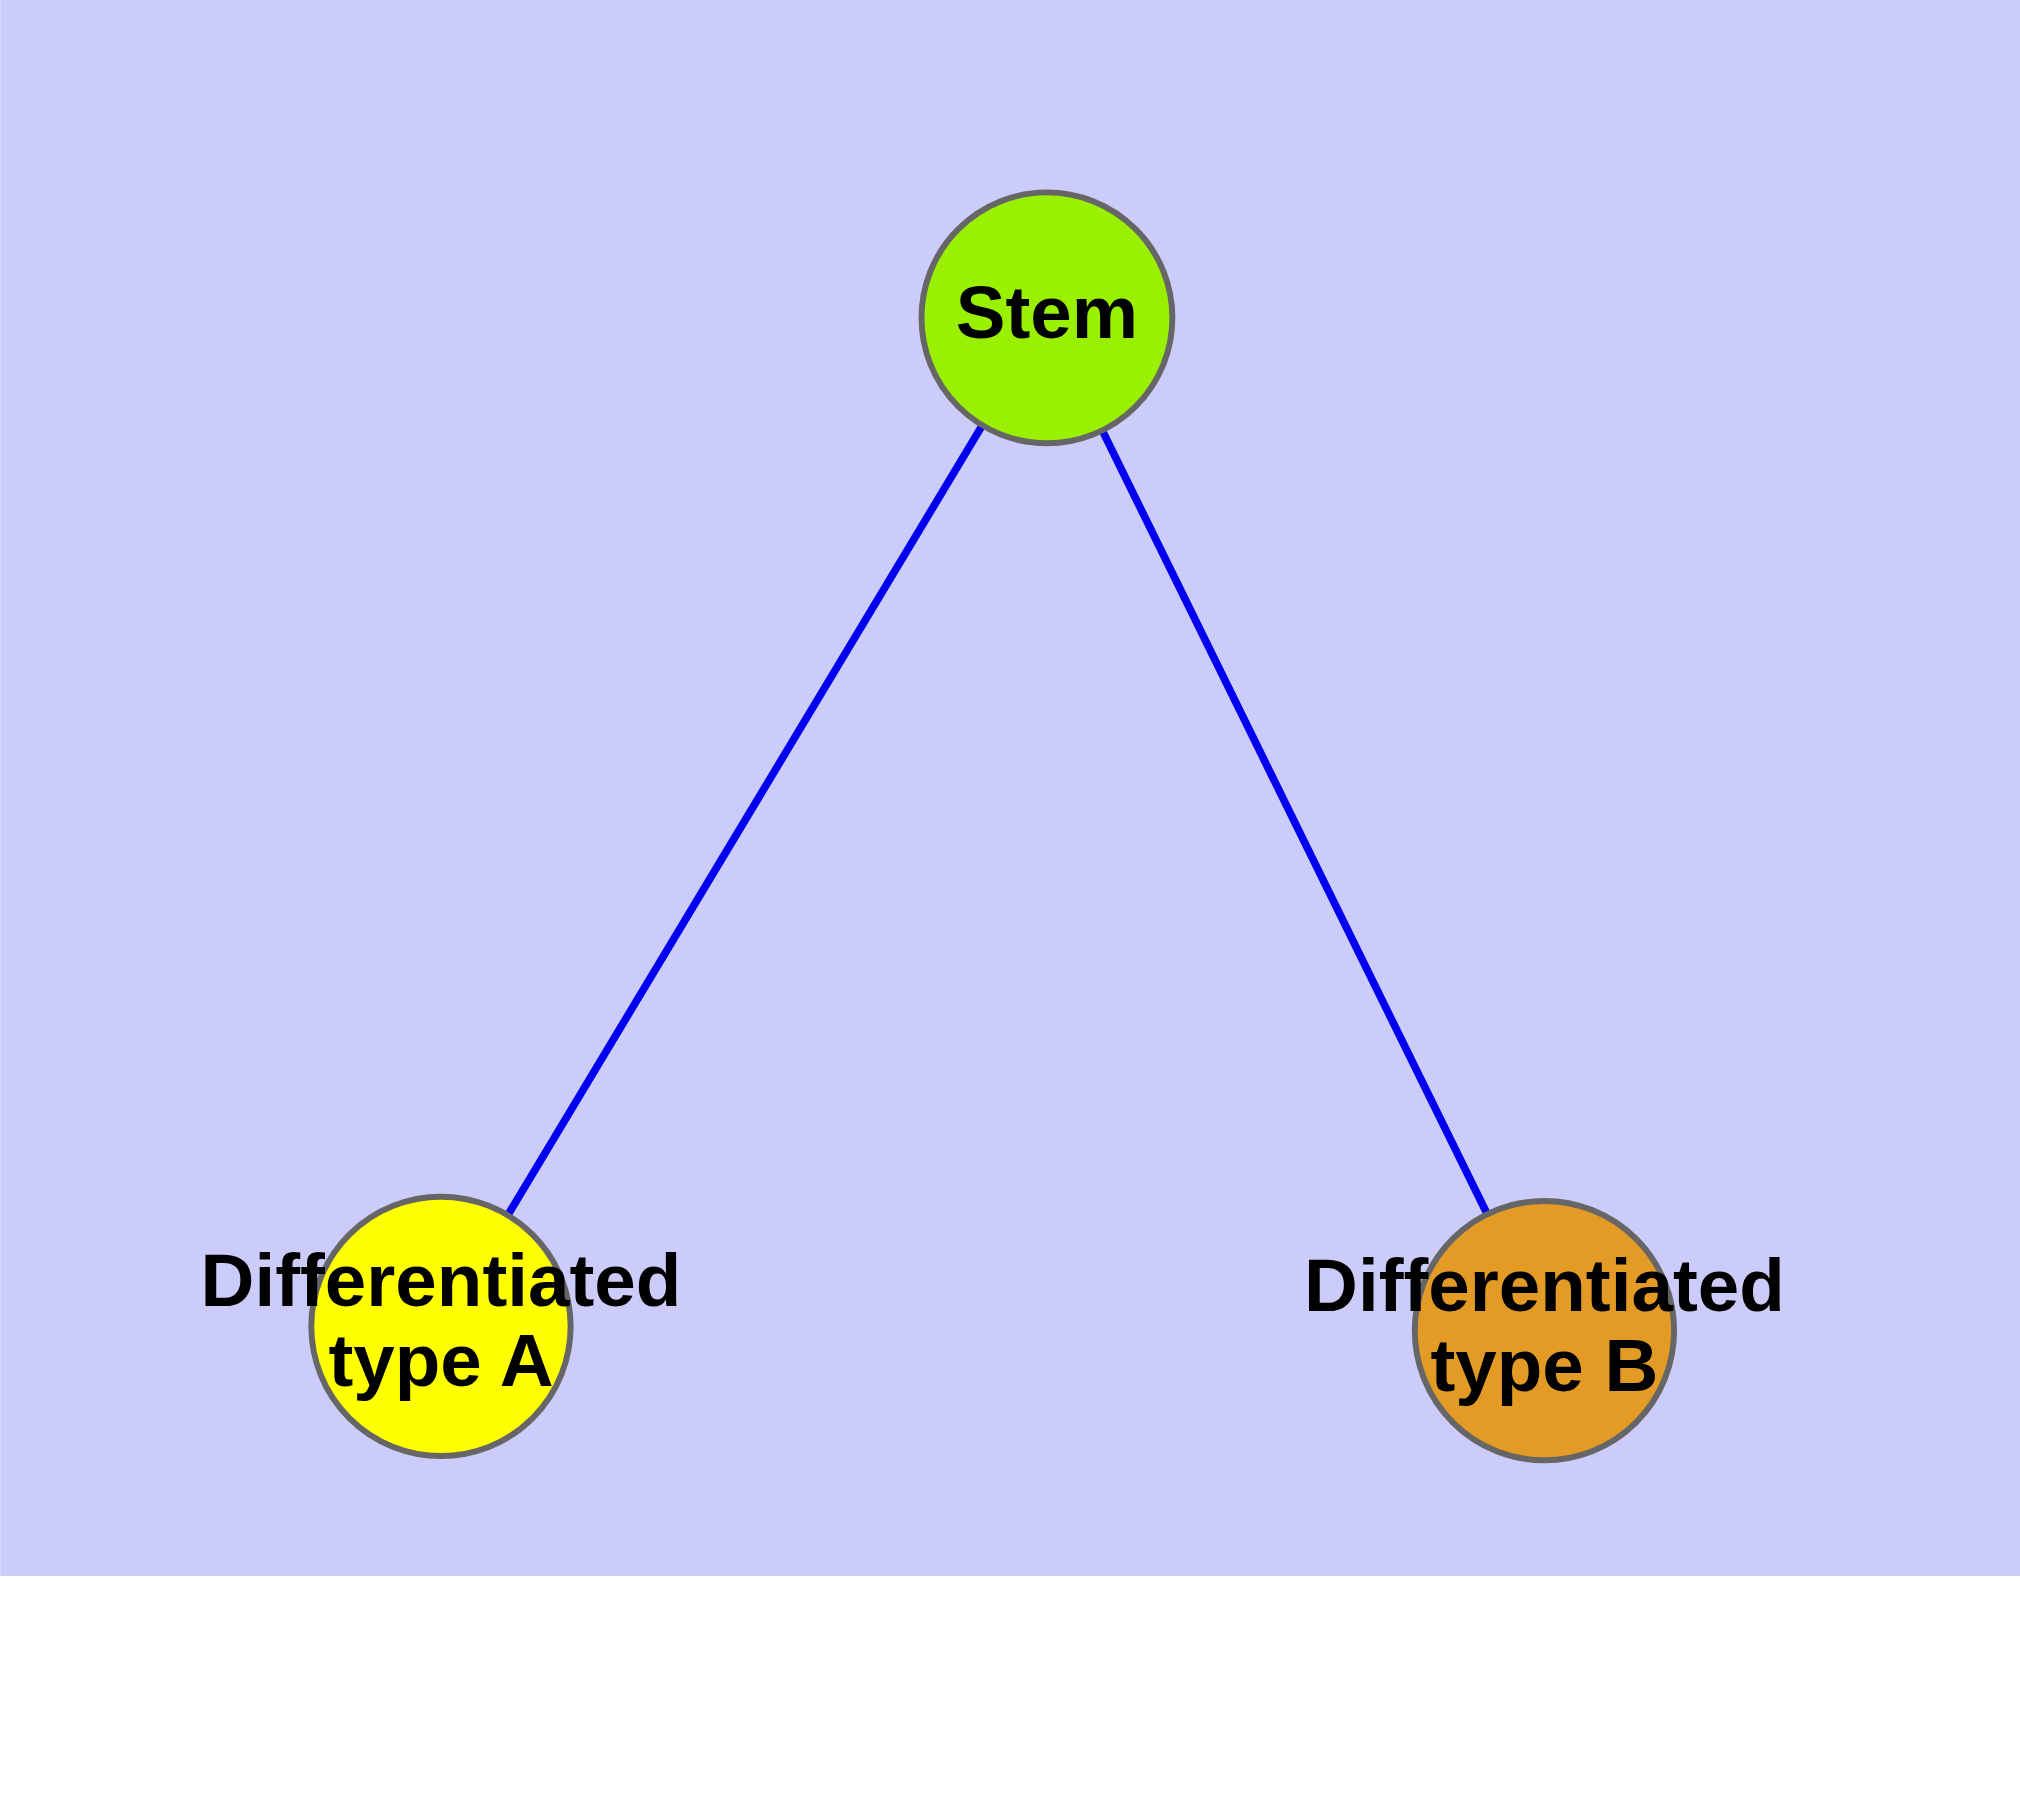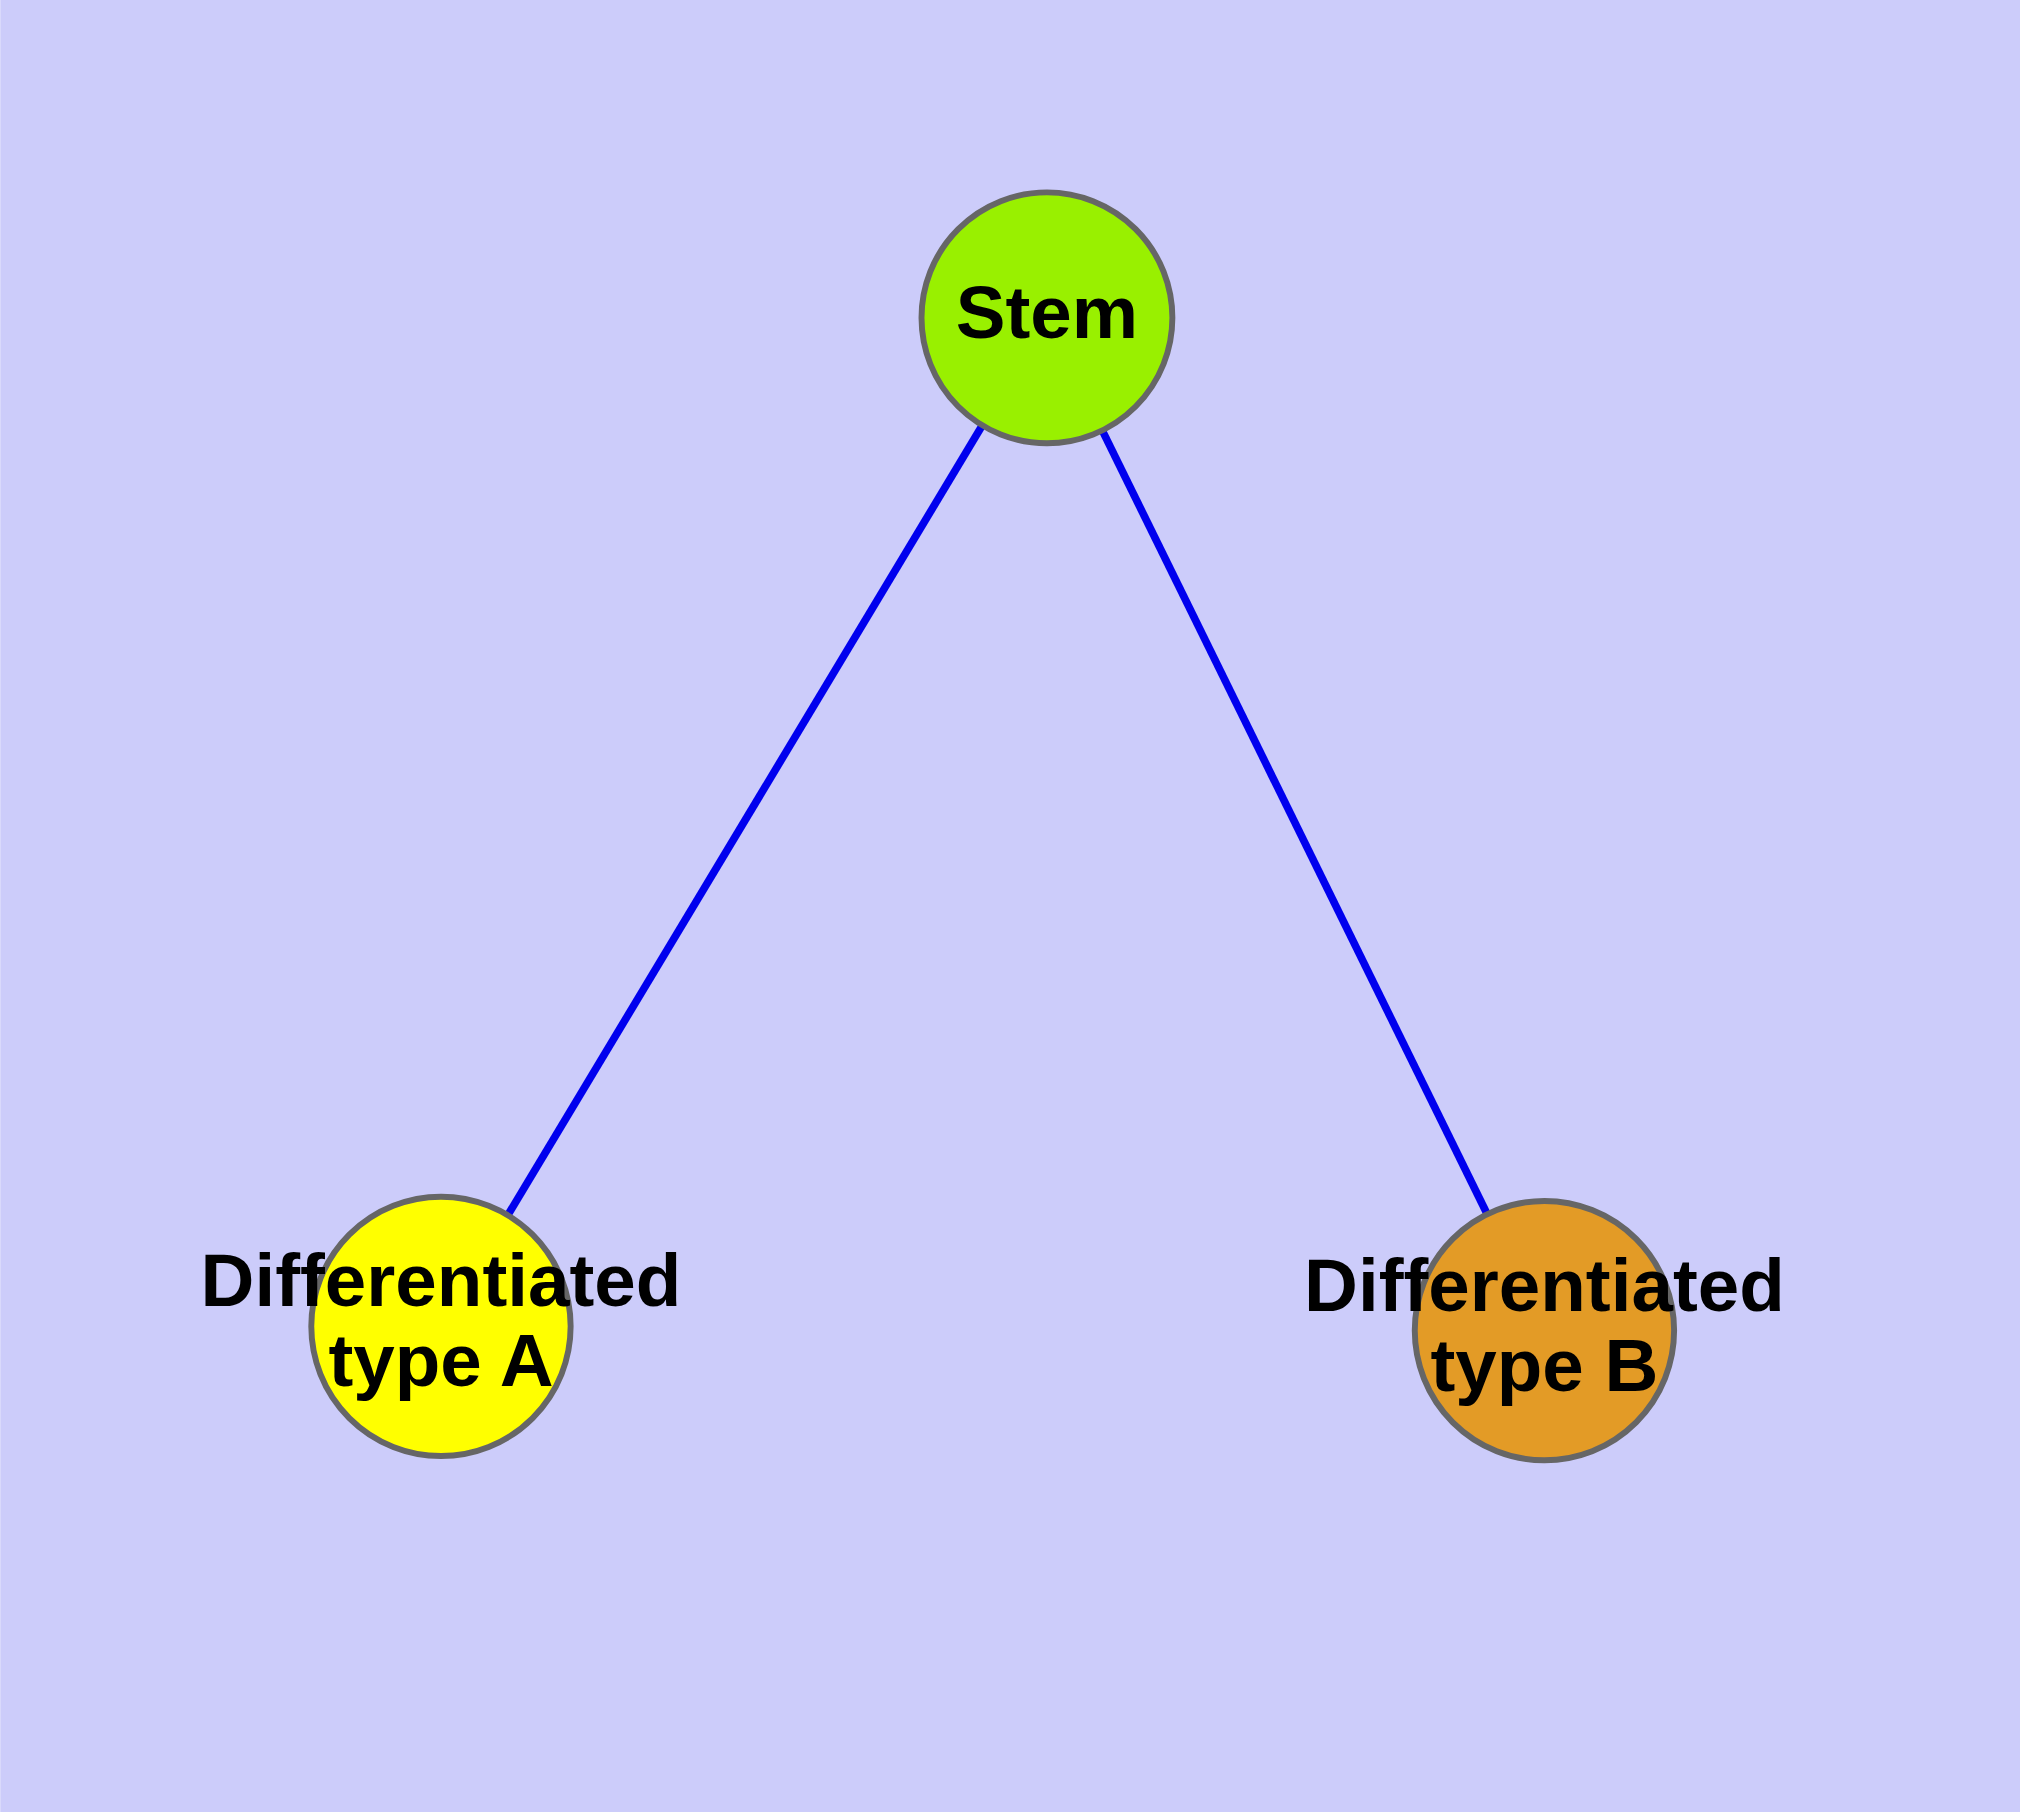--- a/index.html
+++ b/index.html
@@ -27,21 +27,21 @@
     font-weight: bold;
     fill: #000000;
     text-anchor: middle;
     dominant-baseline: middle;
     paint-order: normal;
   }
 </style>
 </head>
 <body>
 
-<div id="canvas" style="width: 2021px; height: 1812px;">
+<div id="canvas" style="width: 2021px; height: 1576px;">
   <svg id="graph-svg" viewBox="0 0 2384 2138" xmlns="http://www.w3.org/2000/svg" style="width: 2021px; height: 1812px;">
     <rect id="bg-rect" x="0" y="0" width="2384" height="2138" fill="#ccccfa"></rect>
     <g id="edge-layer">
         <line x1="1158.776255489728" y1="501.8618964576551" x2="598.7988710139972" y2="1433.8522286620187" stroke="#0000ee" stroke-width="9" stroke-linecap="butt"></line>
         <line x1="1300.2522030845726" y1="507.8388120716596" x2="1754.5433305950028" y2="1432.6733902232168" stroke="#0000ee" stroke-width="9" stroke-linecap="butt"></line>
       </g>
     <g id="node-layer">
         <circle cx="1235" cy="375" r="148" fill="#99f000" stroke="#666666" stroke-width="7"></circle>
         <circle cx="520" cy="1565" r="153" fill="#ffff00" stroke="#666666" stroke-width="7"></circle>
         <circle cx="1822" cy="1570" r="153" fill="#e39b26" stroke="#666666" stroke-width="7"></circle>

